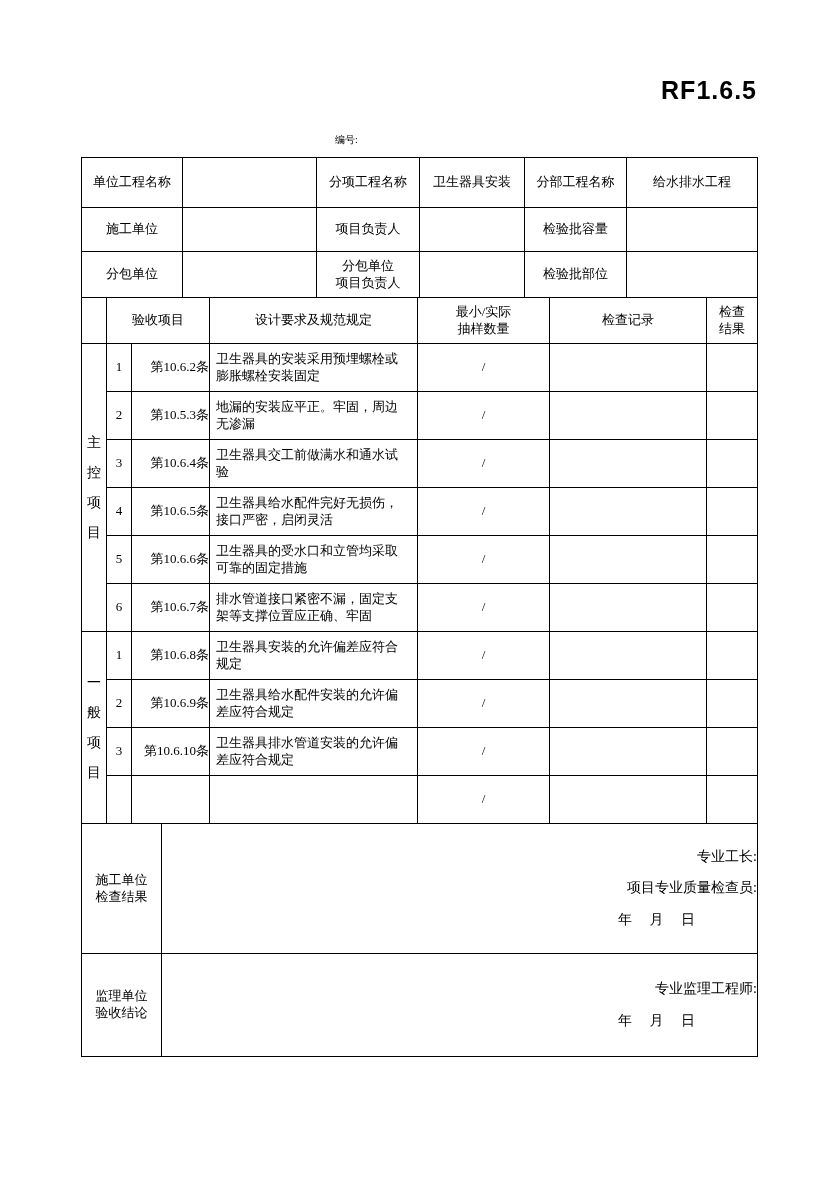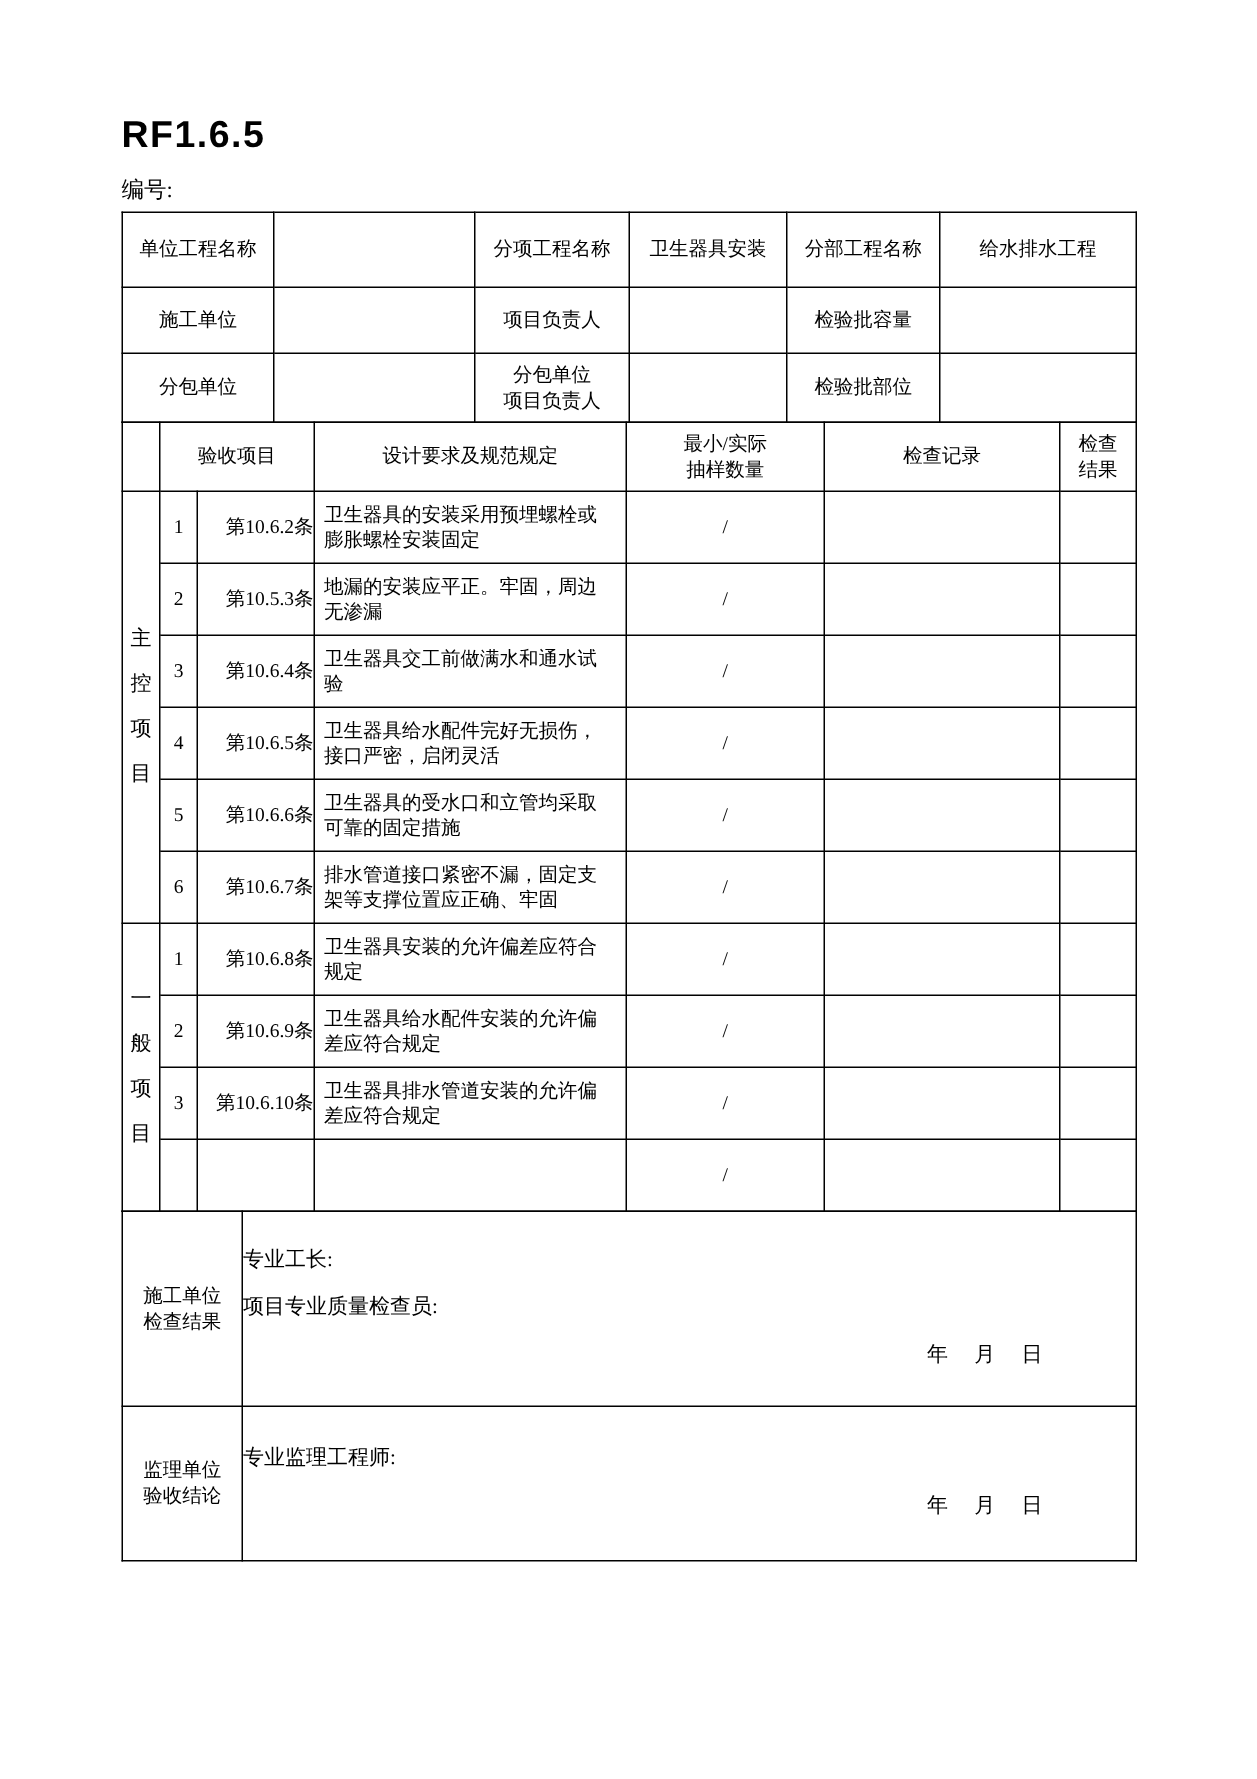--- a/index.html
+++ b/index.html
@@ -5,27 +5,27 @@
   html, body { margin: 0; padding: 0; background: #ffffff; }
   body {
     width: 838px; height: 1186px;
     font-family: "Liberation Serif", serif;
     color: #000;
     position: relative;
   }
   .page { padding: 76px 81px 0 81px; }
 
   .titlebar {
-    display: flex; justify-content: flex-start; align-items: baseline;
+    display: flex; justify-content: flex-end; align-items: baseline;
     gap: 40px; font-family: "Liberation Sans", sans-serif;
     font-weight: bold; font-size: 25px; letter-spacing: 1px;
   }
   .no-line {
-    text-align: left; padding-right: 145px;
-    margin-top: 12px; font-size: 15px; height: 18px;
+    text-align: center; padding-right: 145px;
+    margin-top: 28px; font-size: 10px; height: 18px;
   }
 
   table {
     border-collapse: collapse; table-layout: fixed;
     width: 676px; margin-top: -1px;
   }
   table.first { margin-top: 6px; font-family: Liberation Serif, serif; }
   td {
     border: 1px solid #000;
     font-size: 13px; line-height: 1.3;
@@ -36,21 +36,21 @@
   .req { text-align: left; padding-left: 6px; padding-right: 10px; margin-top: 16px; }
   .vlabel { font-size: 14px; line-height: 30px; padding: 0; }
   .clause { padding: 2px 0; text-align: right; }
   .slash { font-size: 13px; }
 
   .sign-cell { padding: 0; }
   .sign-inner {
     display: flex; flex-direction: column; justify-content: center;
     height: 100%; gap: 13px; font-size: 14px;
   }
-  .sign-inner .center-line { text-align: left; }
+  .sign-inner .center-line { text-align: right; }
   .date-line { text-align: right; padding-right: 62px; word-spacing: 14px; }
 </style>
 </head>
 <body>
 
 <div class="page">
 
   <div class="titlebar">
     <span>RF1.6.5</span>
   </div>

